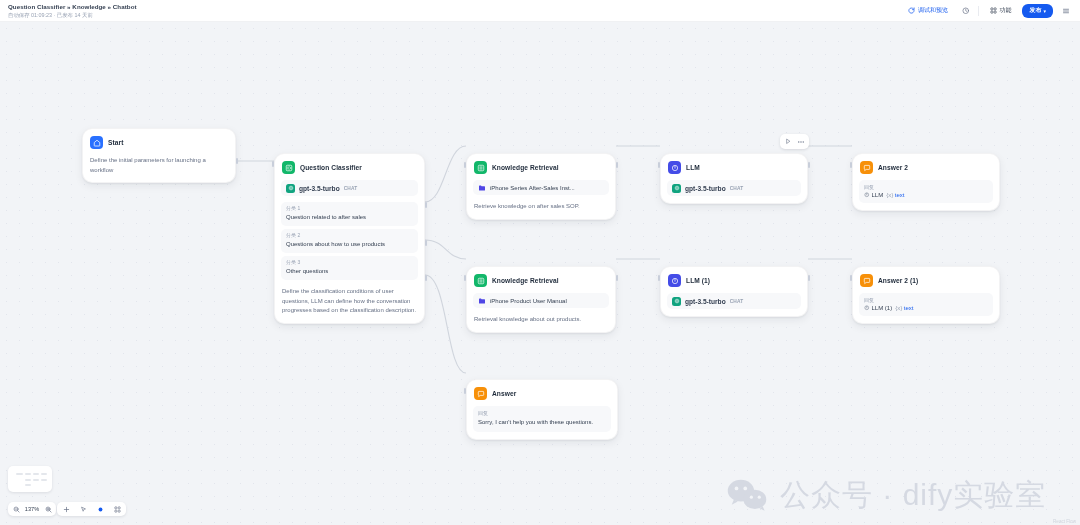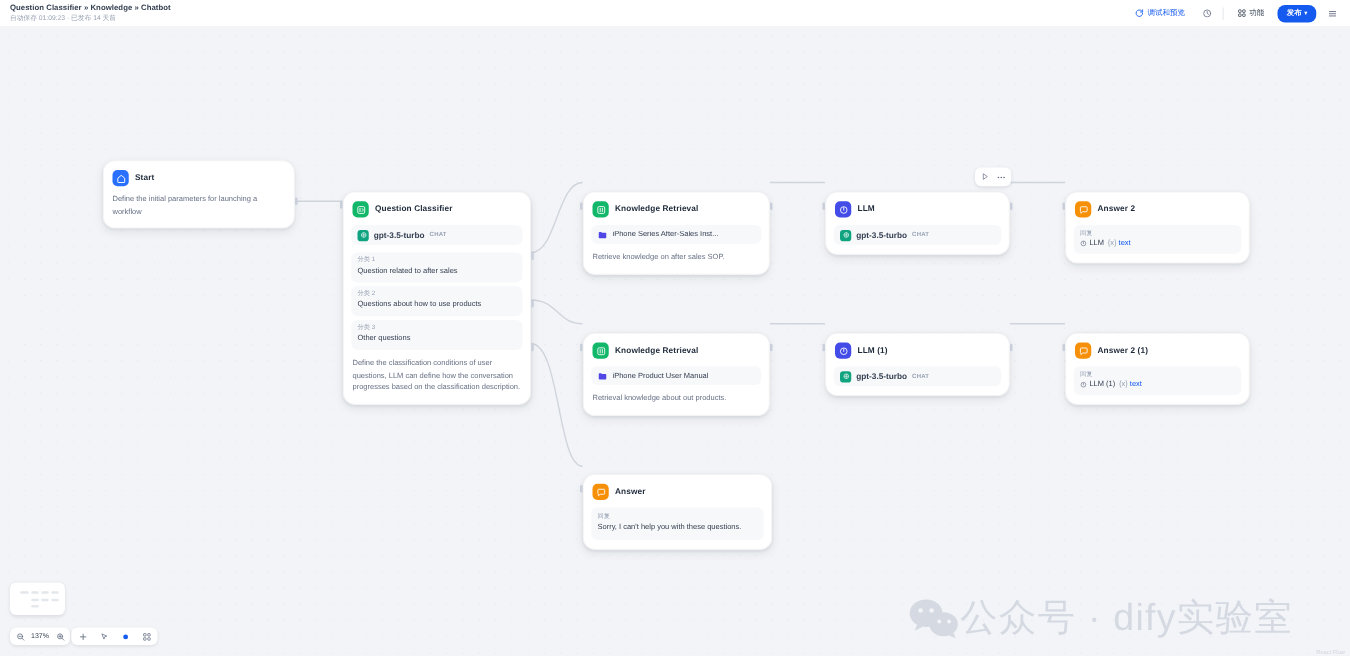--- a/index.html
+++ b/index.html
@@ -142,21 +142,21 @@
     position: absolute; left: 57px; top: 502px; height: 14px;
     background: #fff; border-radius: 5px; padding: 0 4px;
     display: flex; align-items: center; gap: 7px;
     box-shadow: 0 1px 3px rgba(16,24,40,.10);
   }
   .tool-btn { width: 10px; height: 10px; display:flex; align-items:center; justify-content:center; cursor: pointer; }
 
   
   .watermark {
     position: absolute; left: 726px; top: 455px;
-    display: flex; align-items: center; 
+    display: flex; align-items: center; gap: 12px;
     color: #d5d9e2; pointer-events: none; justify-content: flex-end;
   }
   .wm-text { font-size: 30px; font-weight: 400; color: #d5d9e2; letter-spacing: 1px; line-height: 36px; }
 
   .attrib {
     position: absolute; right: 4px; bottom: 1px;
     font-size: 4.6px; color: #d0d5dd;
   }
 </style>
 </head>

